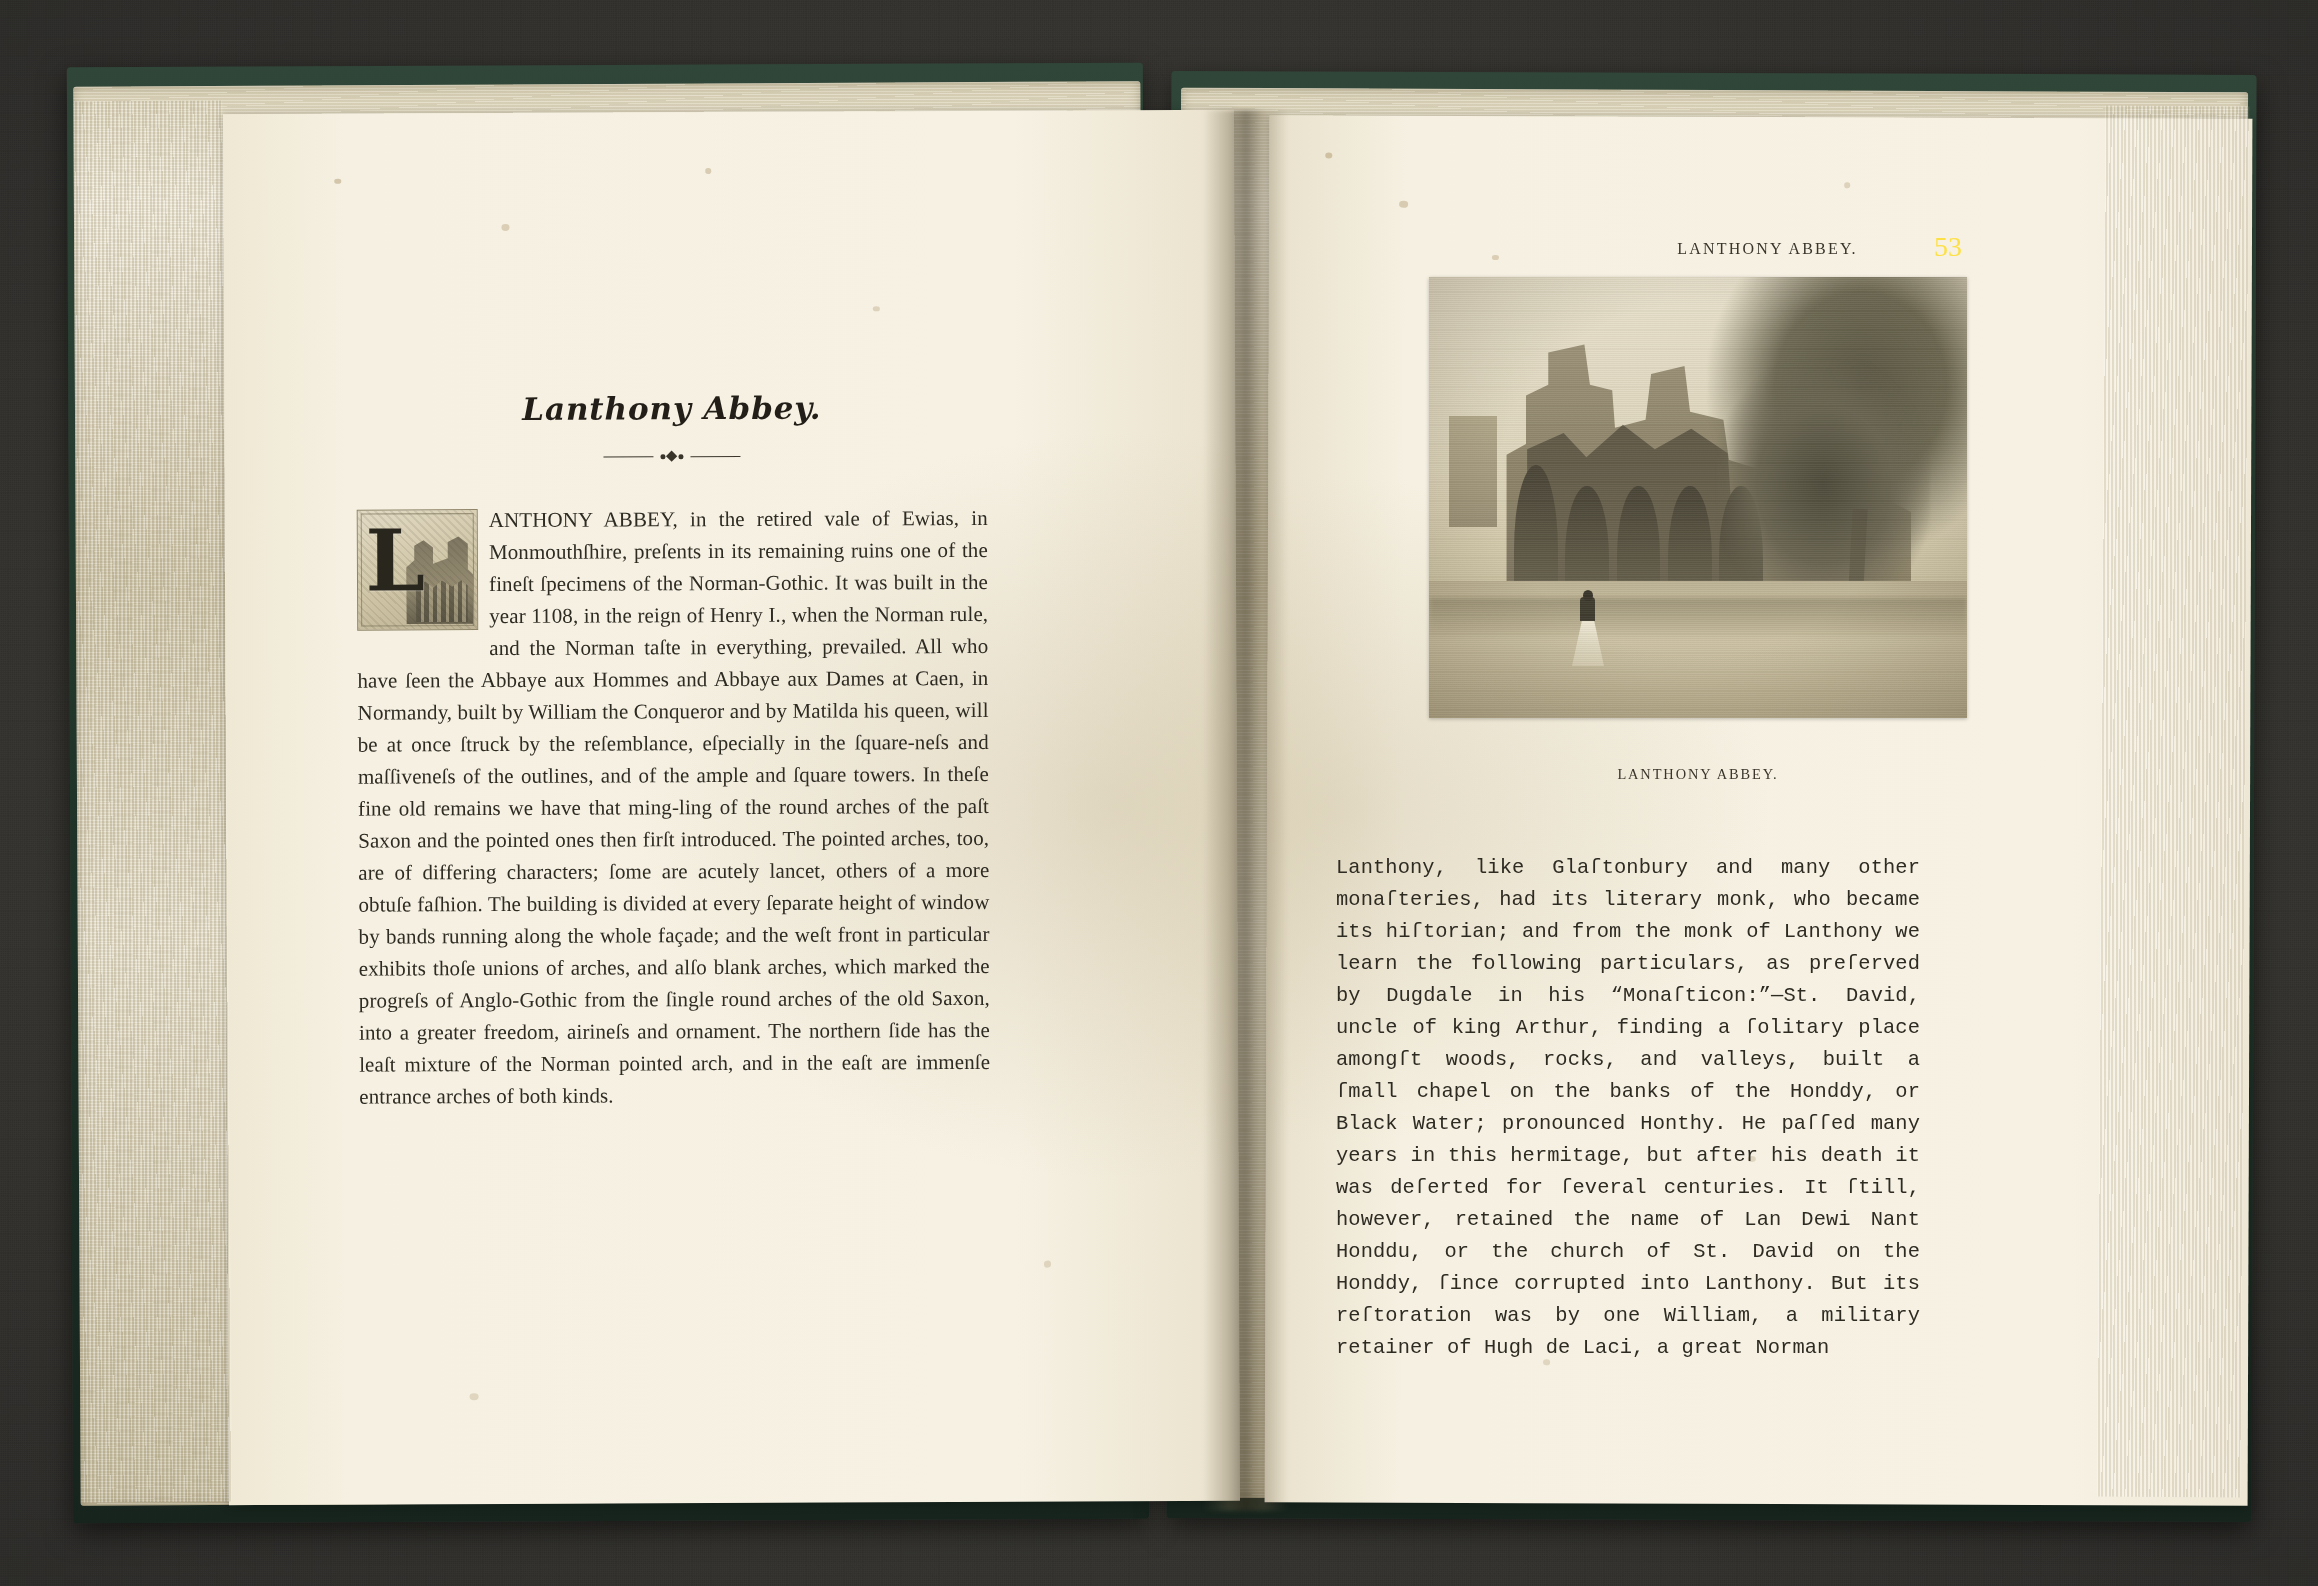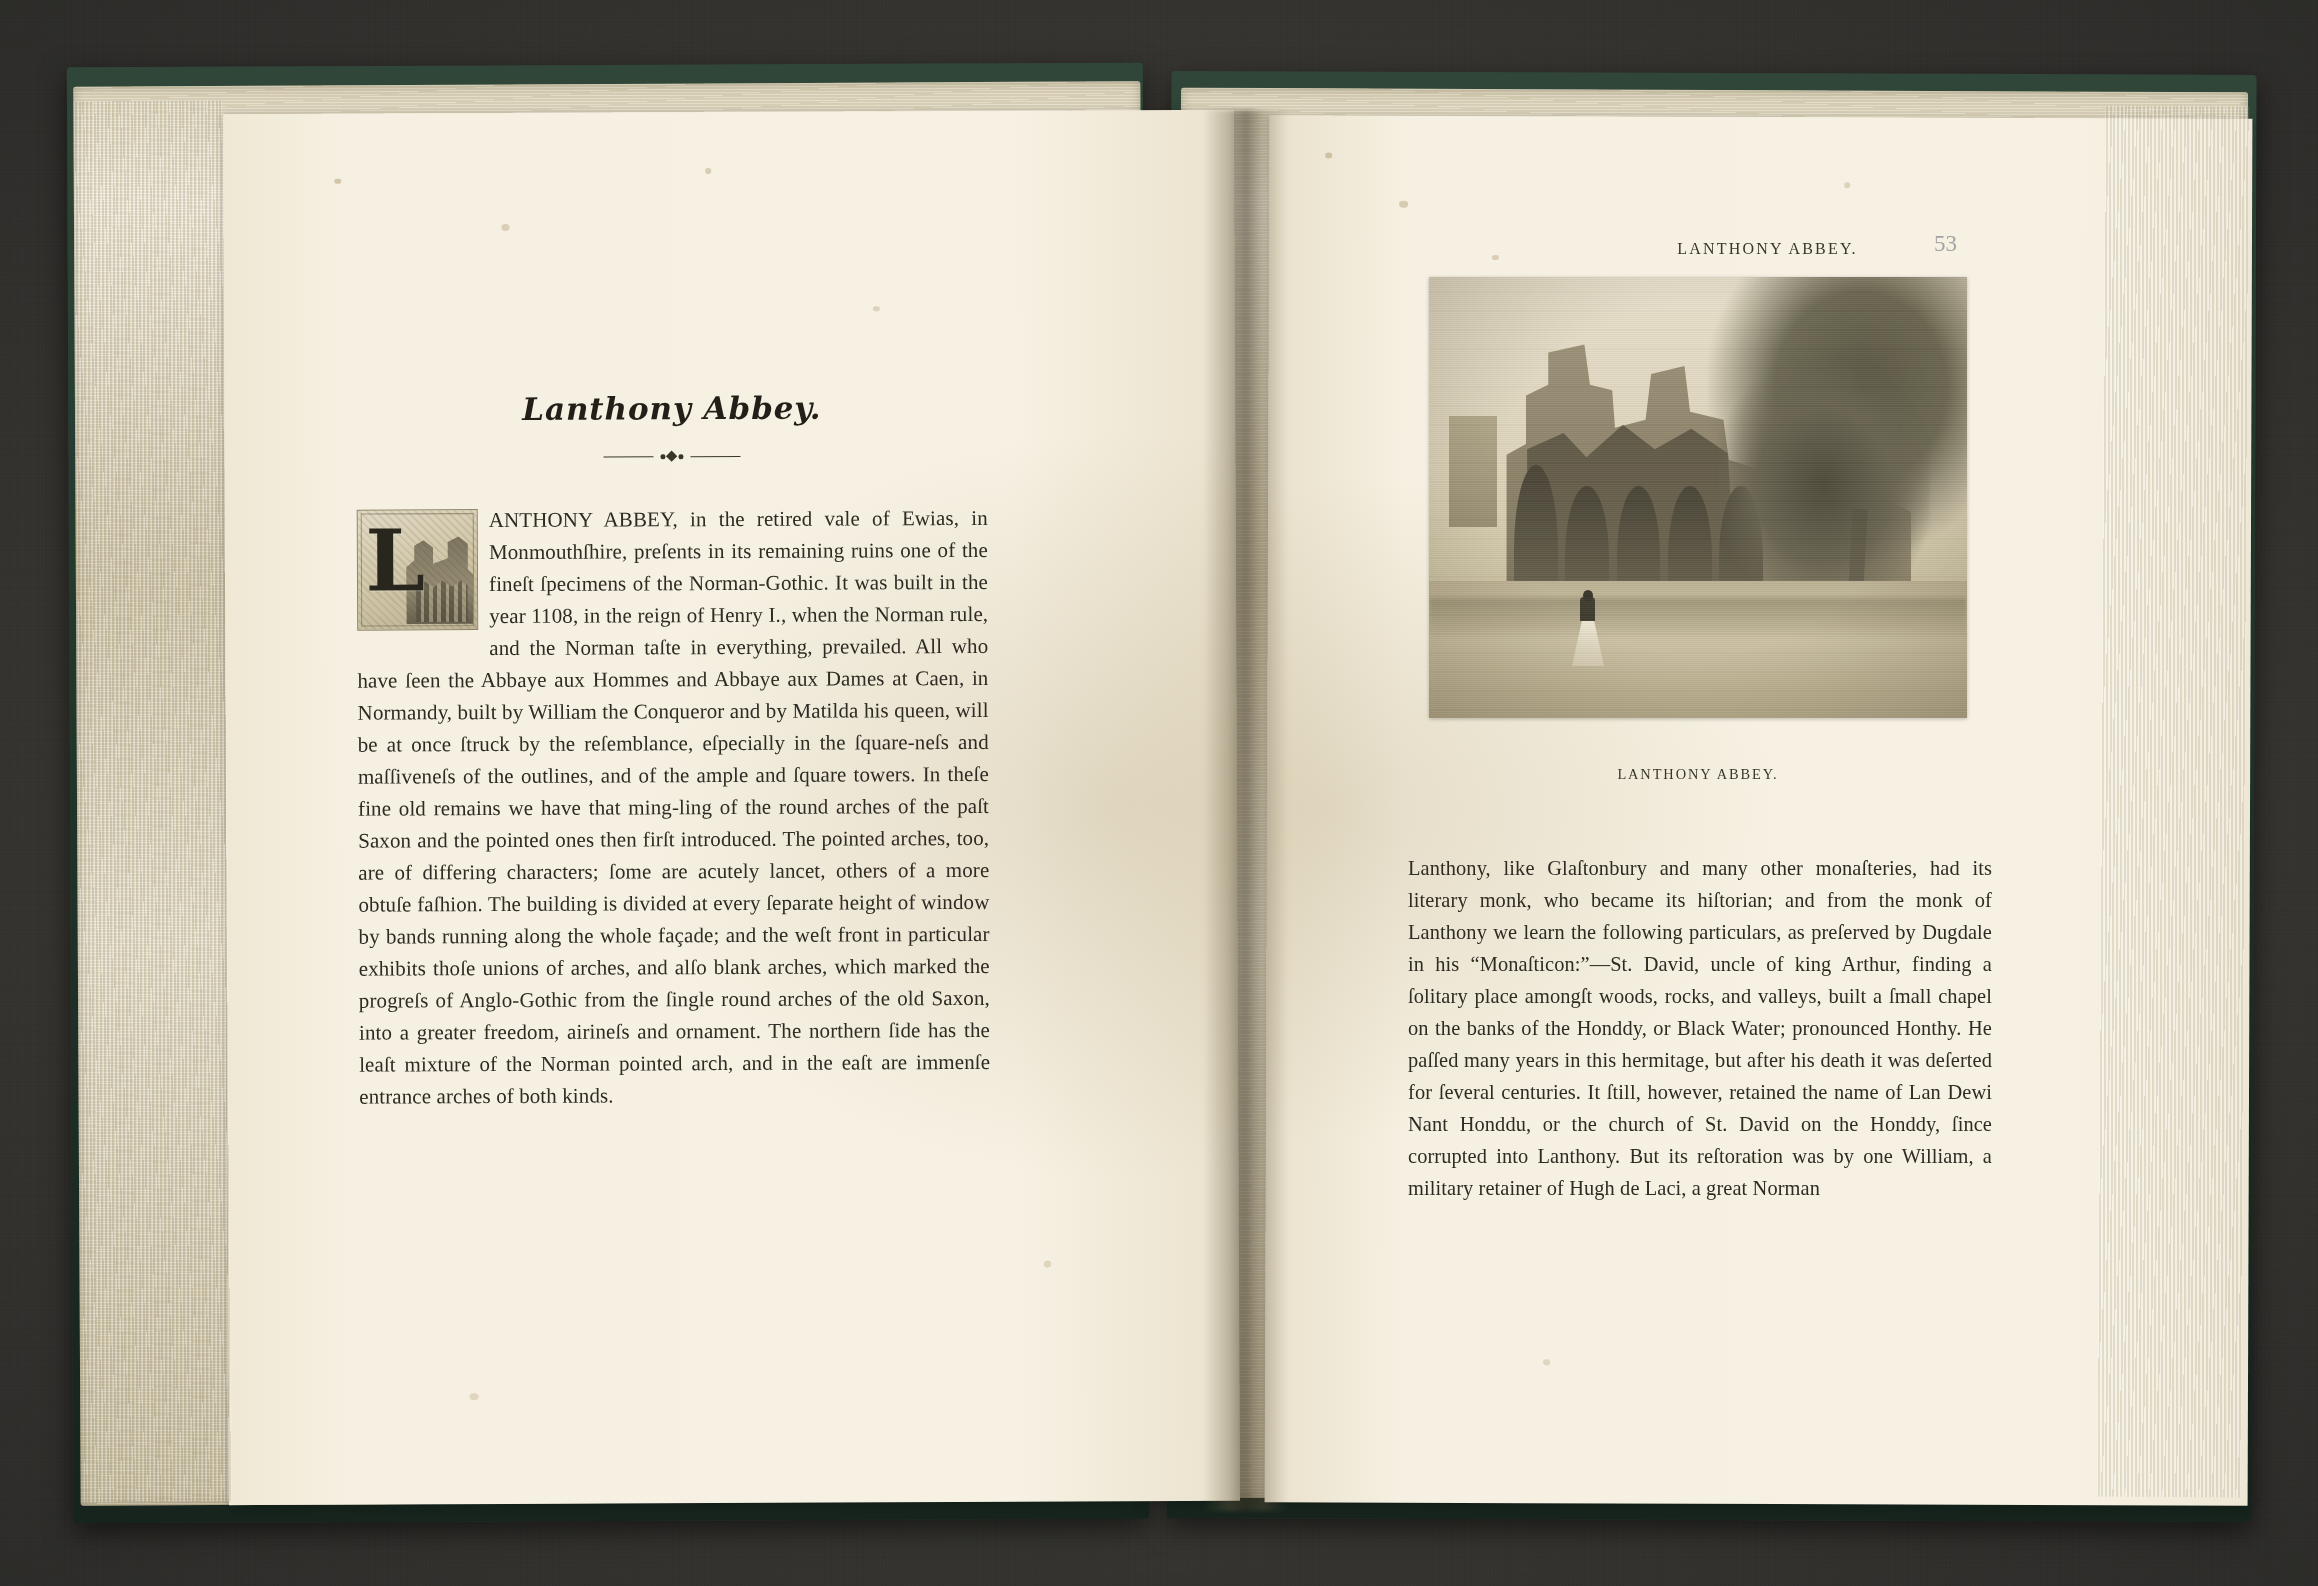--- a/index.html
+++ b/index.html
@@ -213,21 +213,21 @@
   .running-head {
     position:absolute; left: 1447px; top: 195px; width: 501px;
     text-align:center;
     font-size: 16px;
     letter-spacing: 2.2px;
     color: #3a352b;
     font-variant: small-caps;
   }
   .folio {
     position:absolute; left: 1864px; top: 186px;
-    font-size: 23px; color:#a3a3a3;
+    font-size: 28px; color:#fde047;
   }
 
   .plate-wrap {
     position:absolute; left: 1359px; top: 232px; width: 538px;
   }
   .plate {
     width: 538px; height: 441px;
     position: relative;
     overflow: hidden;
     background: linear-gradient(180deg,#cdc3a9 0%, #bbb096 55%, #a49978 100%);
@@ -327,21 +327,21 @@
   .plate-caption {
     margin-top: 48px;
     text-align:center;
     font-size: 14.4px;
     letter-spacing: 1.9px;
     color:#3a352b;
     font-variant: small-caps;
   }
 
   .content-right {
-    position:absolute; left: 1338px; top: 807px; width: 584px;
+    position:absolute; left: 1266px; top: 807px; width: 584px; font-family: Liberation Mono, monospace;
   }
   .content-right .body-text { text-indent: 0; }
   .indent-first { text-indent: 32px; }
 
   
   .leafstack {
     position:absolute;
     background: repeating-linear-gradient(90deg,
       rgba(255,255,255,0.55) 0 0.9px,
       rgba(160,150,120,0.45) 0.9px 2.8px,

